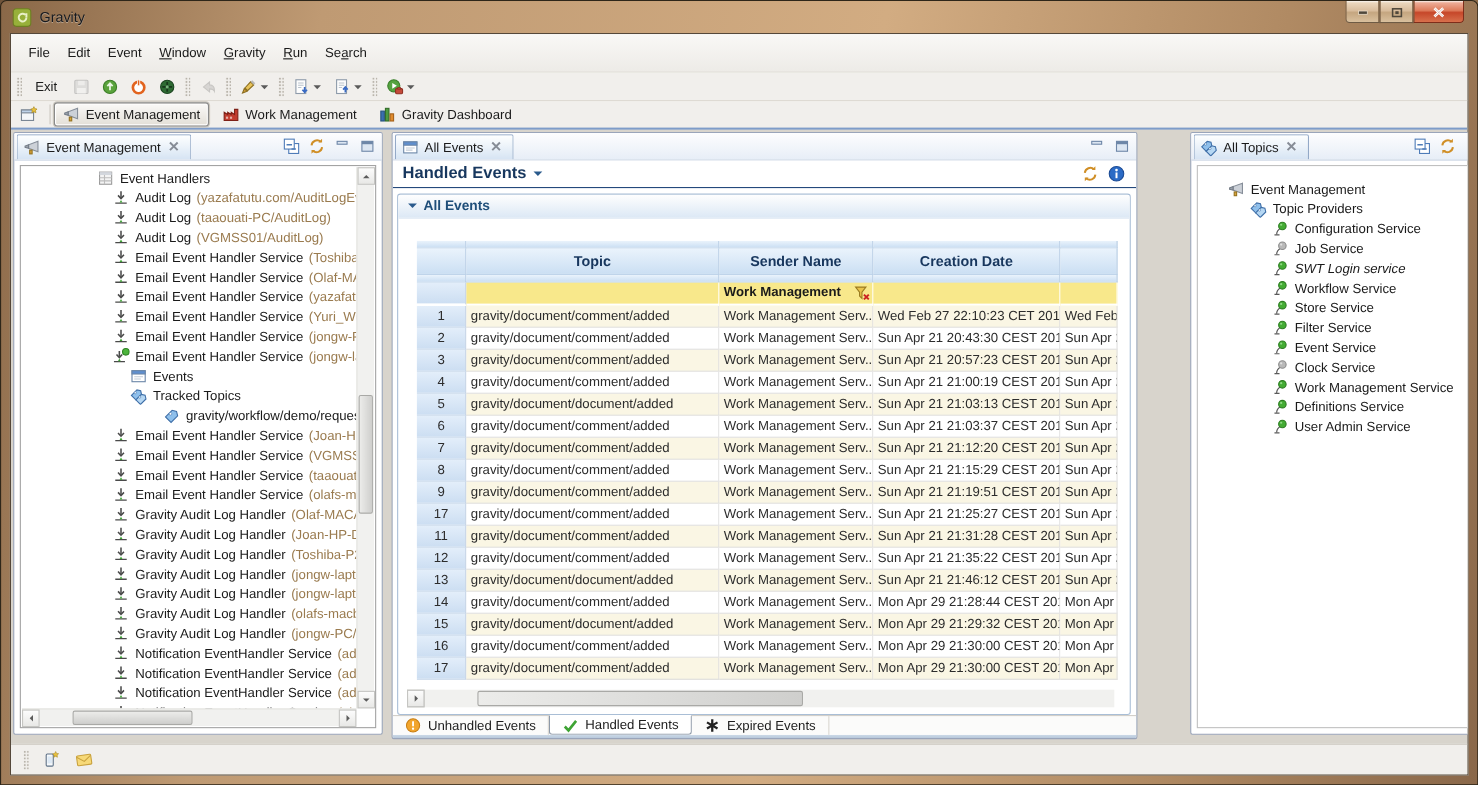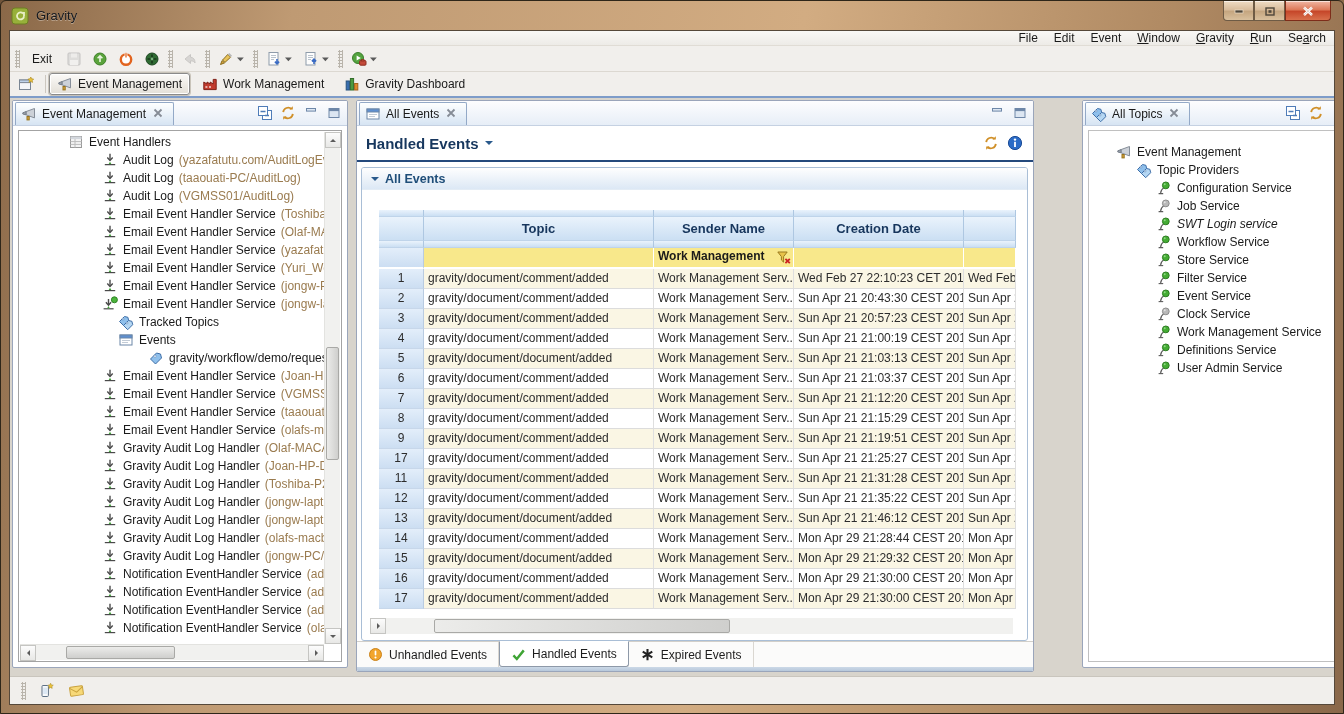--- a/index.html
+++ b/index.html
@@ -17,21 +17,21 @@
   .winbtn { width:31px; height:20px; display:flex; align-items:center; justify-content:center;
     border:1px solid #6e5b45; border-top:none; background:linear-gradient(#efdcc4,#d9bd9d 45%,#c5a680 55%,#d9c09e);
     box-shadow:inset 0 1px 0 rgba(255,255,255,.6); }
   .winbtn.min { border-radius:0 0 0 4px; }
   .winbtn.close { width:46px; border-radius:0 0 4px 0; border-color:#7e2d1a;
     background:linear-gradient(#f0b7a4,#dd7a5a 45%,#c6472a 55%,#d8704c); }
   .client { position:absolute; left:8px; right:8px; top:29px; bottom:8px; background:#f1efec;
     border:1px solid #55483a; display:flex; flex-direction:column; overflow:hidden; }
 
   
-  .menubar { height:15px; background:linear-gradient(#f9f8f6,#edebe7); display:flex; align-items:center; padding-left:8px; border-bottom:1px solid #e0dcd5;justify-content:flex-end; }
+  .menubar { height:35px; background:linear-gradient(#f9f8f6,#edebe7); display:flex; align-items:center; padding-left:8px; border-bottom:1px solid #e0dcd5; }
   .menu-item { padding:2px 8px; cursor:default; }
   .menu-item u { text-decoration:underline; }
   .toolbar { height:26px; background:#f1efec; display:flex; align-items:center; border-bottom:1px solid #dcd8d1; padding-left:2px; }
   .thandle { width:5px; height:18px; margin:0 3px; background-image:radial-gradient(circle,#b9b4ab 1px,transparent 1.2px); background-size:3px 3px; }
   .tbtn { display:flex; align-items:center; gap:2px; padding:2px 4px; border:1px solid transparent; border-radius:2px; }
   .tbtn.disabled { opacity:.45; filter:grayscale(.8); }
   .tbtn .icon { width:16px; height:16px; display:inline-block; }
   .exit-btn { padding:2px 8px; font-size:12px; }
   .tsep { width:1px; height:18px; background:#ccc7bf; margin:0 3px; }
   .pbar { height:26px; background:#f1efec; display:flex; align-items:center; padding-left:4px; border-bottom:2px solid #7e9cc9; }
@@ -358,21 +358,21 @@
               <span class="icon">
                   <svg width="16" height="16" viewBox="0 0 16 16">
                     <rect x="3" y="3.5" width="10" height="9" fill="#dce6f2" stroke="#6e87a8"></rect>
                     <rect x="3" y="3.5" width="10" height="2.6" fill="#6e87a8"></rect>
                   </svg>
                 </span>
             </div>
           </div>
           <div class="tree-wrap">
             <div class="tree" id="left-tree">
-                <div class="tree-row" style="padding-left: 48px;">
+                <div class="tree-row" style="padding-left: 68px;">
                   <span class="icon">
                     <svg width="16" height="16" viewBox="0 0 16 16">
                       <rect x="2.5" y="2.5" width="11" height="11" fill="#f4f4f4" stroke="#9a9a9a"></rect>
                       <rect x="2.5" y="2.5" width="11" height="2.6" fill="#d3d7dd"></rect>
                       <path d="M2.5 7.6h11M2.5 10.4h11M7 5.1v8.4" stroke="#bcbcbc"></path>
                     </svg>
                   </span>
                   <span class="t-label">Event Handlers</span>
                 </div>
                 <div class="tree-row" style="padding-left: 82px;">
@@ -480,37 +480,37 @@
                       <path d="M6.5 10l1.3 2.3H5.2z" fill="#3fa435"></path>
                       <circle cx="12.4" cy="3.8" r="3" fill="#4cb43c" stroke="#2f8425"></circle>
                     </svg>
                   </span>
                   <span class="t-label">Email Event Handler Service</span>
                   <span class="t-suffix">(jongw-lapt</span>
                 </div>
                 <div class="tree-row" style="padding-left: 98px;">
                   <span class="icon">
                     <svg width="16" height="16" viewBox="0 0 16 16">
+                      <rect x="2" y="3" width="12" height="10" fill="#fff" stroke="#6c87a8"></rect>
+                      <rect x="2" y="3" width="12" height="3" fill="#5e8fd0" stroke="#6c87a8"></rect>
+                      <path d="M4 8.5h8M4 10.5h6" stroke="#c2cbd6"></path>
+                    </svg>
+                  </span>
+                  <span class="t-label">Events</span>
+                </div>
+                <div class="tree-row" style="padding-left: 98px;">
+                  <span class="icon">
+                    <svg width="16" height="16" viewBox="0 0 16 16">
                       <path d="M1.5 7.5l5-5 3.4.8.8 3.4-5 5z" fill="#8fc0ec" stroke="#3f6fa8"></path>
                       <circle cx="5" cy="5" r="1" fill="#fff" stroke="#3f6fa8" stroke-width="0.5"></circle>
                       <path d="M5.5 11.5l5-5 3.4.8.8 3.4-5 5z" fill="#b5d7f3" stroke="#3f6fa8"></path>
                       <circle cx="9" cy="9" r="1" fill="#fff" stroke="#3f6fa8" stroke-width="0.5"></circle>
                     </svg>
                   </span>
                   <span class="t-label">Tracked Topics</span>
-                </div>
-                <div class="tree-row" style="padding-left: 98px;">
-                  <span class="icon">
-                    <svg width="16" height="16" viewBox="0 0 16 16">
-                      <rect x="2" y="3" width="12" height="10" fill="#fff" stroke="#6c87a8"></rect>
-                      <rect x="2" y="3" width="12" height="3" fill="#5e8fd0" stroke="#6c87a8"></rect>
-                      <path d="M4 8.5h8M4 10.5h6" stroke="#c2cbd6"></path>
-                    </svg>
-                  </span>
-                  <span class="t-label">Events</span>
                 </div>
                 <div class="tree-row" style="padding-left: 128px;">
                   <span class="icon">
                     <svg width="16" height="16" viewBox="0 0 16 16">
                       <path d="M2.5 9l6-6 4 1 1 4-6 6z" fill="#8fc0ec" stroke="#3f6fa8"></path>
                       <circle cx="7" cy="6.2" r="1.2" fill="#fff" stroke="#3f6fa8" stroke-width="0.5"></circle>
                     </svg>
                   </span>
                   <span class="t-label">gravity/workflow/demo/request</span>
                 </div>

